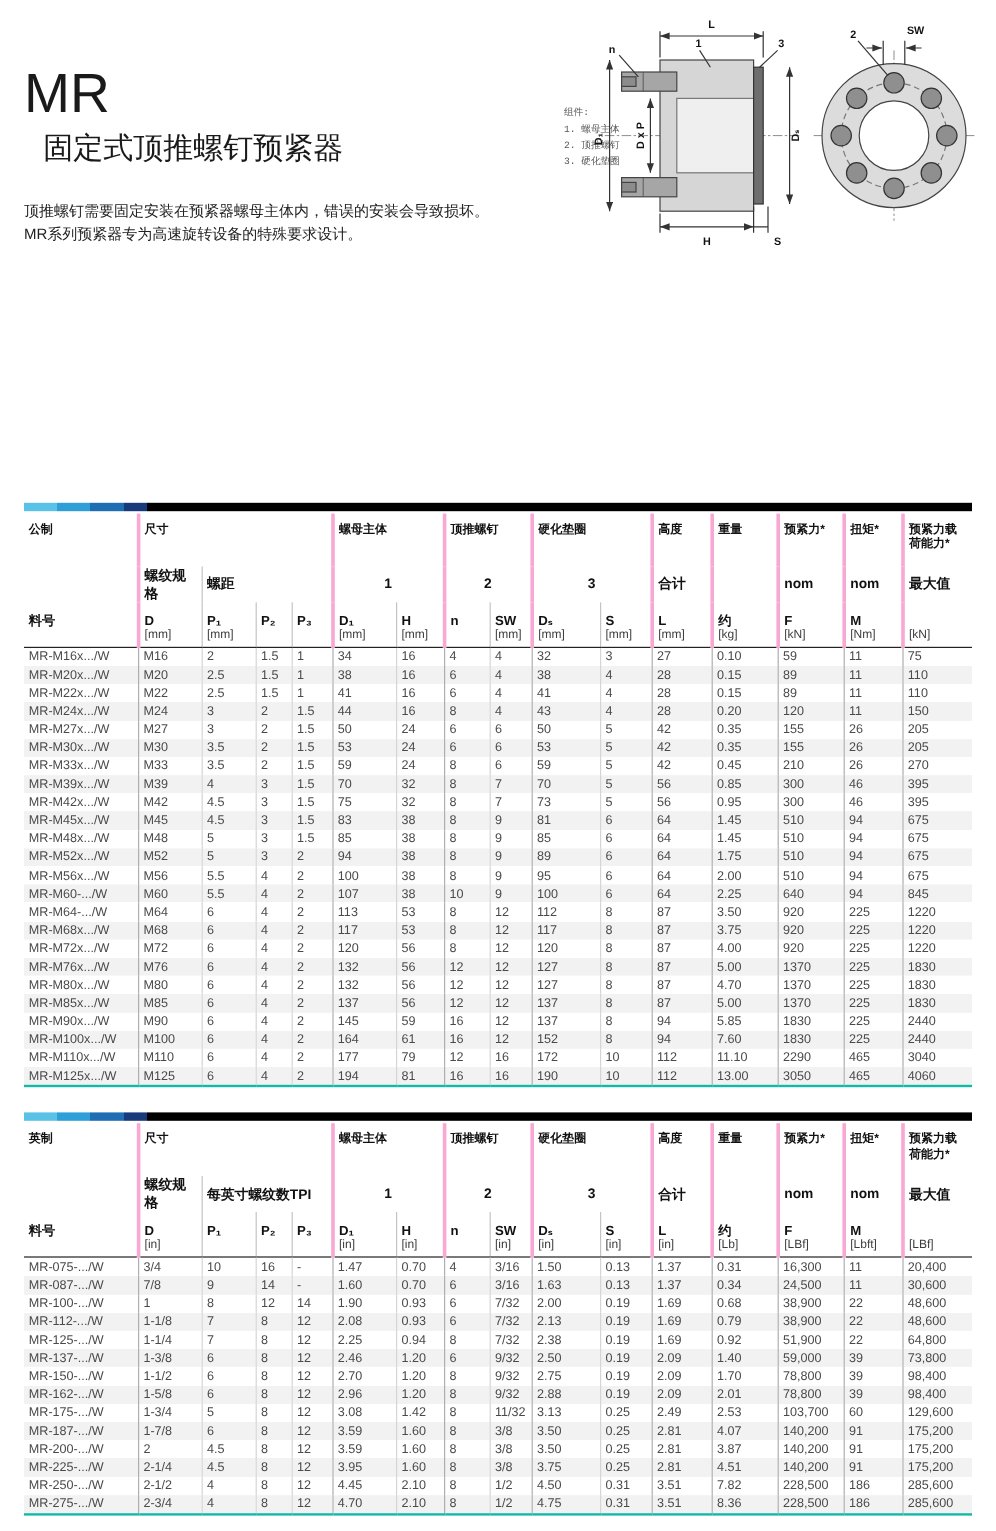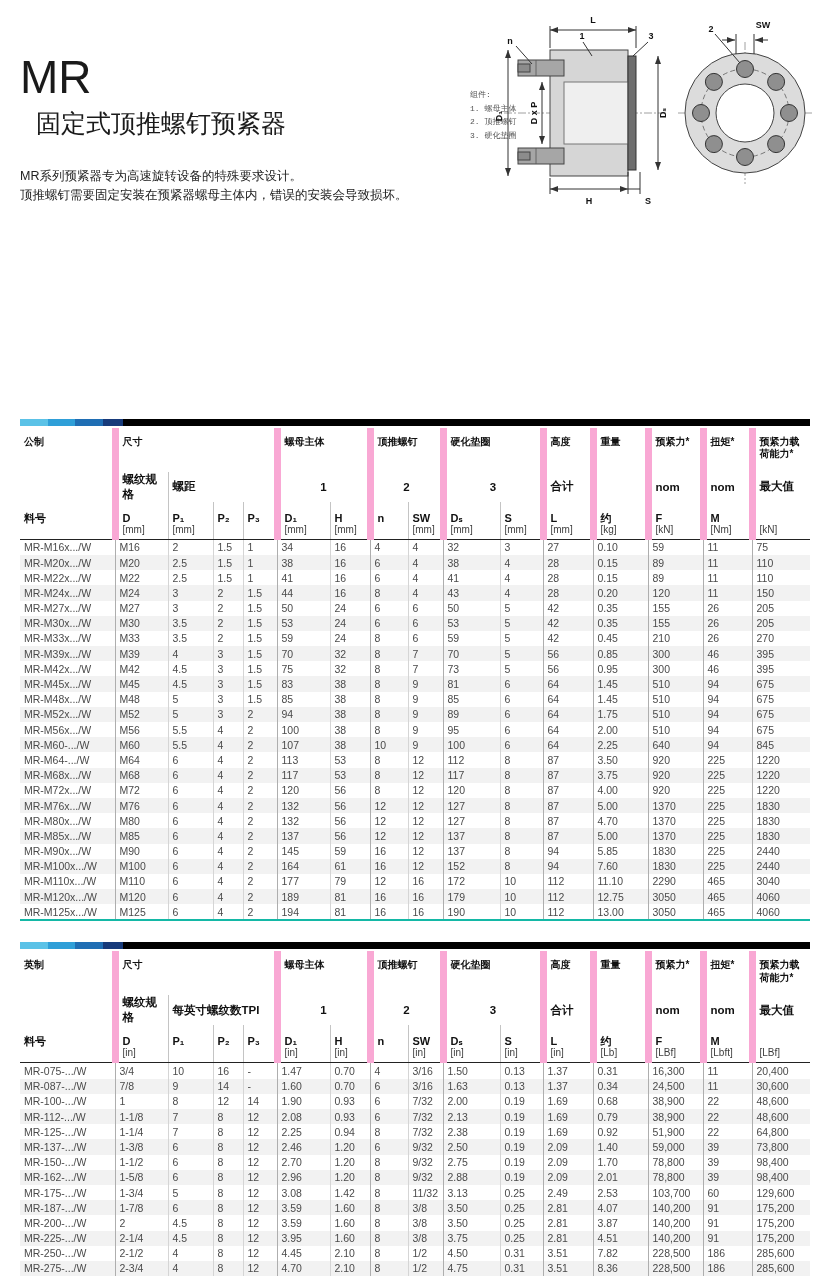--- a/index.html
+++ b/index.html
@@ -31,21 +31,21 @@
   table{border-collapse:collapse;table-layout:fixed;width:790px;font-size:10.5px;color:#4a4a4a;margin-top:2px;}
   thead th{text-align:left;font-weight:700;color:#111;padding:0 4px;vertical-align:top;white-space:normal;}
   tr.hr1 th{font-size:10px;height:36px;padding-top:8px;line-height:1.25;margin-left:28px;}
   tr.hr2 th{font-size:11.5px;height:24px;vertical-align:middle;}
   tr.hr2 th.ctr{text-align:center;}
   tr.hr3 th{vertical-align:bottom;height:34px;padding-bottom:3px;}
   .cl{font-size:11px;line-height:1.1;}
   .cu{font-size:10px;font-weight:400;color:#3d3d3d;min-height:12px;line-height:1.2;}
   tbody td{height:15.2px;padding:0 4px;white-space:nowrap;overflow:hidden;}
   tbody tr:nth-child(even){background:#f2f2f2;}
-  thead .bd{border-left:7px solid #f9a8d4;}
+  thead .bd{border-left:3px solid #f9a8d4;}
   thead .bl{border-left:1px solid #c4c4c4;}
   tbody .bd{border-left:1px solid #aeaeae;}
   tbody .bl{border-left:1px solid #d5d5d5;}
   tr.hr3 th{border-bottom:1px solid #222;}
   tbody tr:last-child td{border-bottom:2px solid #14b8a6;}
 </style>
 </head>
 <body>
 
 <div class="page" data-name="datasheet-page">
@@ -137,22 +137,22 @@
         <text class="dimtxt" x="281" y="20" text-anchor="middle" data-name="dim-label-SW">SW</text>
       </g>
     </svg>
   </div>
 
   <div class="content">
 
     <h1 data-name="page-title">MR</h1>
     <h2 data-name="page-subtitle">固定式顶推螺钉预紧器</h2>
     <div class="desc" data-name="product-description">
+      <div data-name="description-line">顶推螺钉需要固定安装在预紧器螺母主体内，错误的安装会导致损坏。</div>
       <div data-name="description-line">MR系列预紧器专为高速旋转设备的特殊要求设计。</div>
-      <div data-name="description-line">顶推螺钉需要固定安装在预紧器螺母主体内，错误的安装会导致损坏。</div>
     </div>
 
     <section class="tbl" id="metric-section" data-name="metric-section">
       <div class="accent-bar" data-name="accent-bar"></div>
       <table data-name="metric-table">
           <colgroup>
             <col style="width: 95px;">
             <col style="width: 53px;">
             <col style="width: 45px;">
             <col style="width: 30px;">
@@ -671,38 +671,20 @@
               <td data-name="table-cell" class="bl">16</td>
               <td data-name="table-cell" class="bd">172</td>
               <td data-name="table-cell" class="bl">10</td>
               <td data-name="table-cell" class="bd">112</td>
               <td data-name="table-cell" class="bd">11.10</td>
               <td data-name="table-cell" class="bd">2290</td>
               <td data-name="table-cell" class="bd">465</td>
               <td data-name="table-cell" class="bd">3040</td>
             </tr>
             <tr data-name="table-row">
-              <td data-name="part-number-cell">MR-M120x.../W</td>
-              <td data-name="table-cell" class="bd">M120</td>
-              <td data-name="table-cell" class="bl">6</td>
-              <td data-name="table-cell" class="bl">4</td>
-              <td data-name="table-cell" class="bl">2</td>
-              <td data-name="table-cell" class="bd">189</td>
-              <td data-name="table-cell" class="bl">81</td>
-              <td data-name="table-cell" class="bd">16</td>
-              <td data-name="table-cell" class="bl">16</td>
-              <td data-name="table-cell" class="bd">179</td>
-              <td data-name="table-cell" class="bl">10</td>
-              <td data-name="table-cell" class="bd">112</td>
-              <td data-name="table-cell" class="bd">12.75</td>
-              <td data-name="table-cell" class="bd">3050</td>
-              <td data-name="table-cell" class="bd">465</td>
-              <td data-name="table-cell" class="bd">4060</td>
-            </tr>
-            <tr data-name="table-row">
               <td data-name="part-number-cell">MR-M125x.../W</td>
               <td data-name="table-cell" class="bd">M125</td>
               <td data-name="table-cell" class="bl">6</td>
               <td data-name="table-cell" class="bl">4</td>
               <td data-name="table-cell" class="bl">2</td>
               <td data-name="table-cell" class="bd">194</td>
               <td data-name="table-cell" class="bl">81</td>
               <td data-name="table-cell" class="bd">16</td>
               <td data-name="table-cell" class="bl">16</td>
               <td data-name="table-cell" class="bd">190</td>

